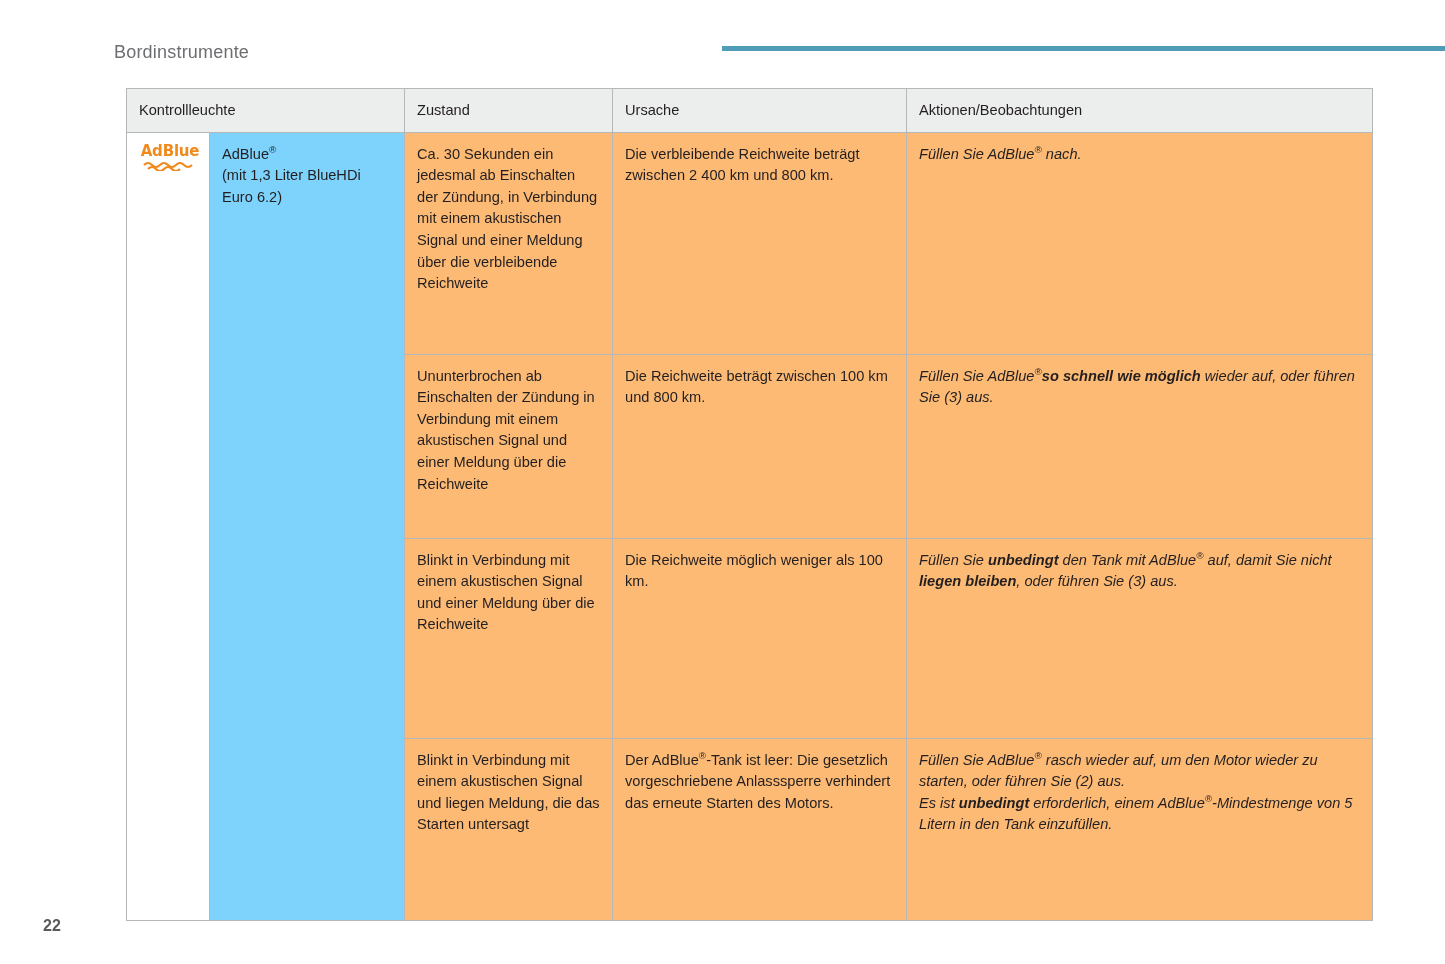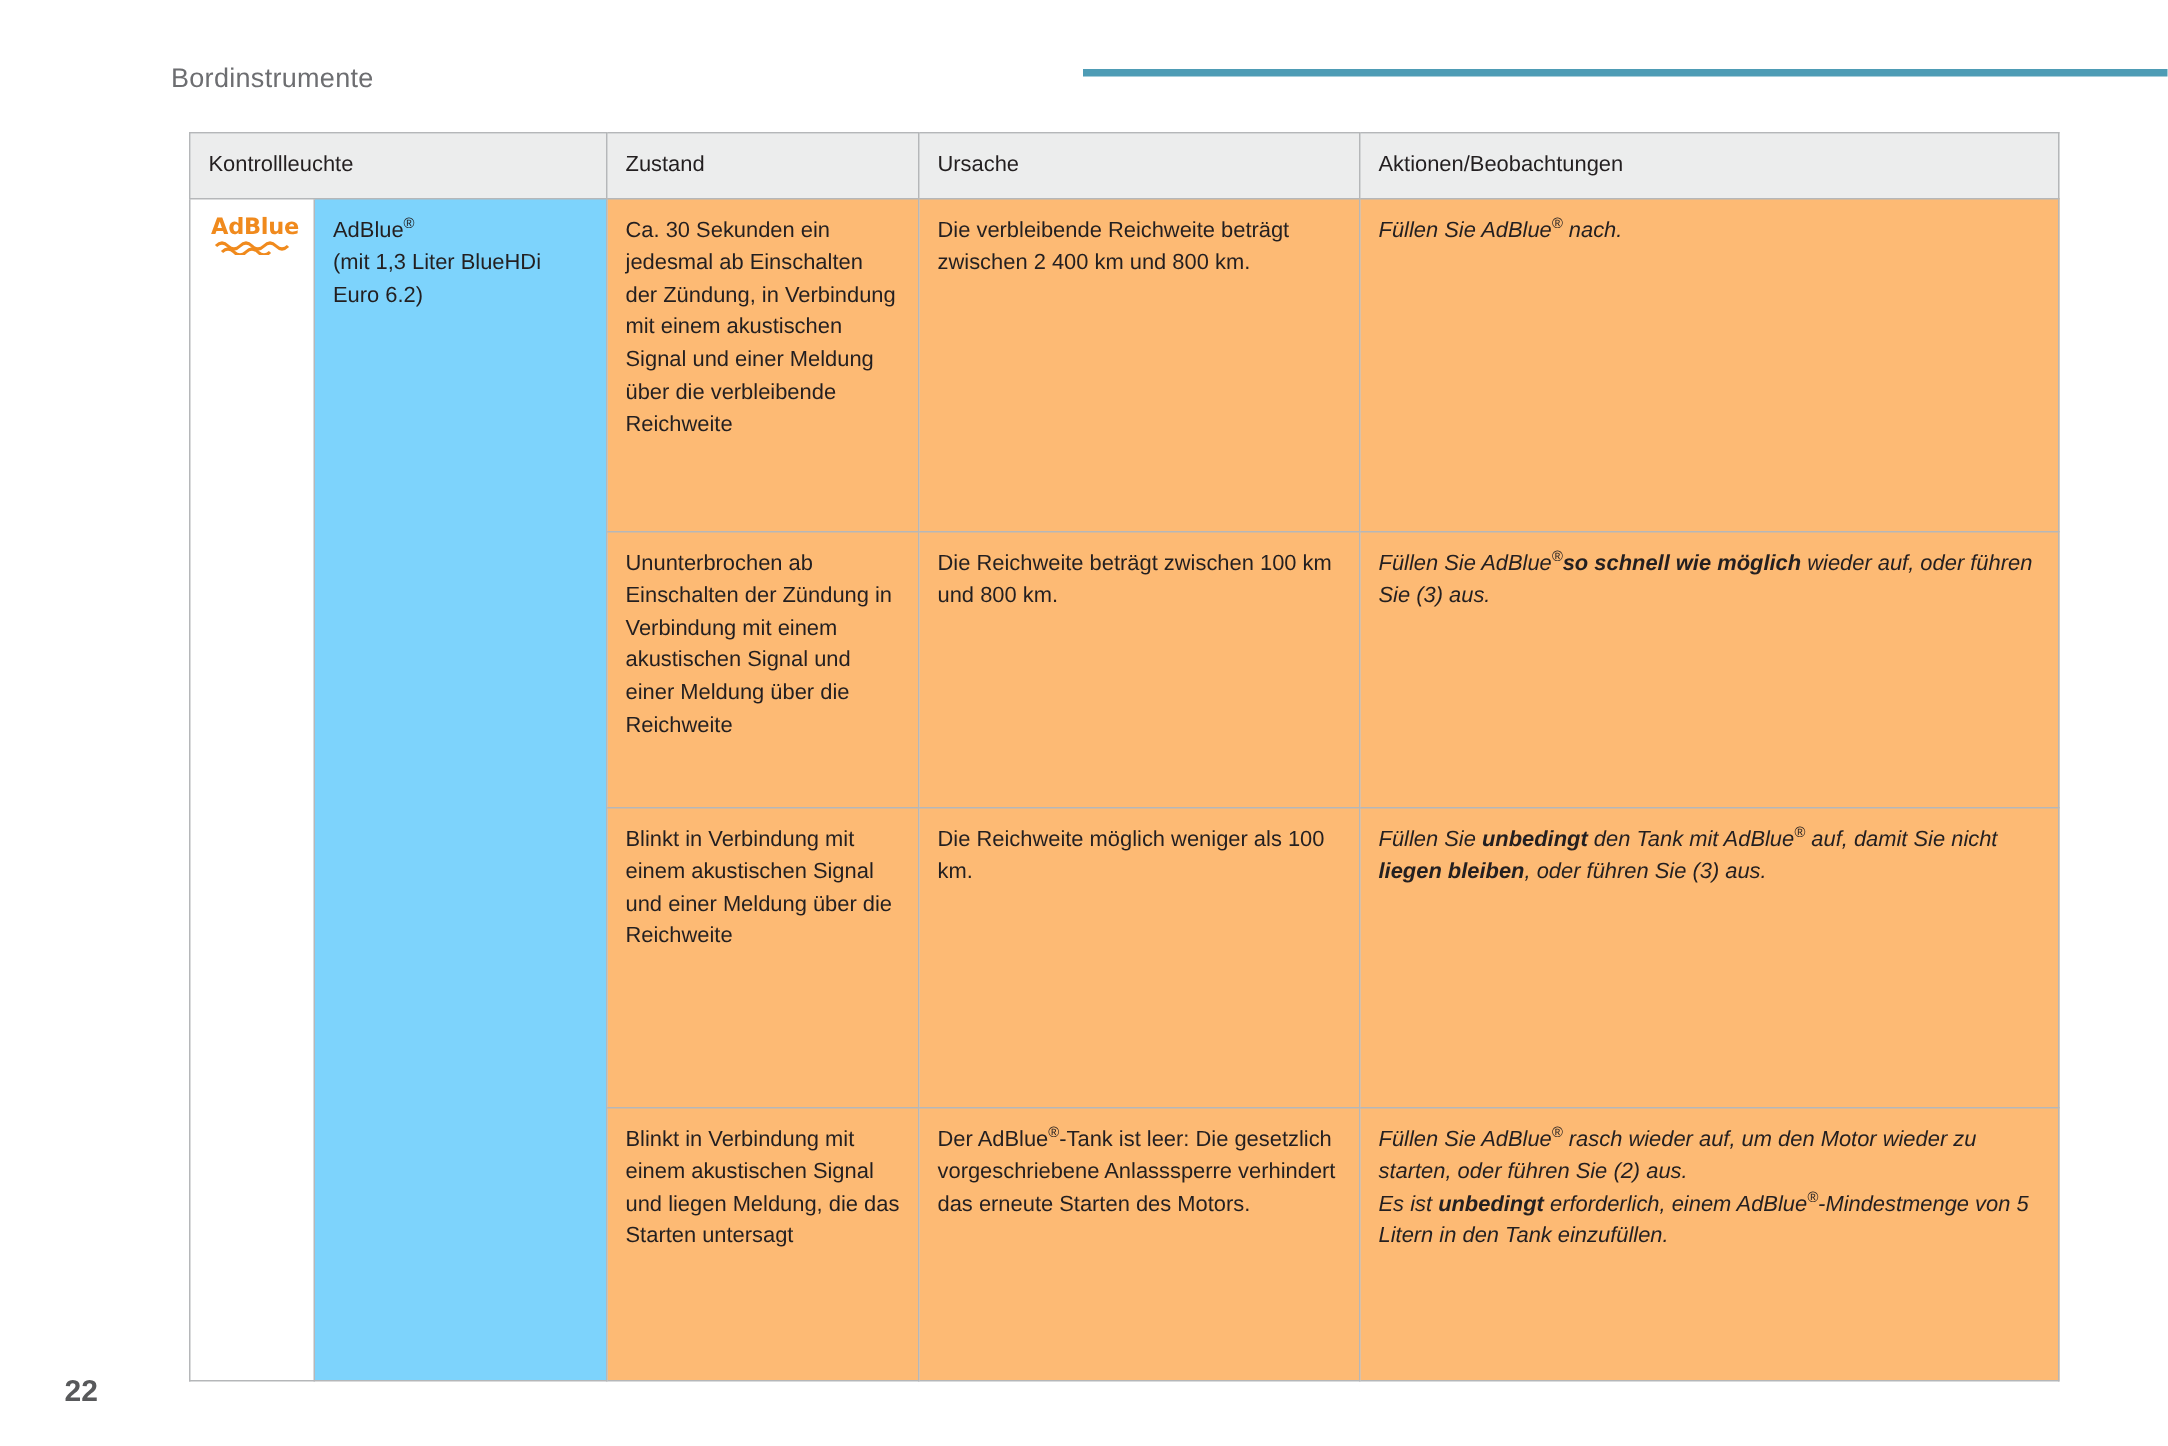--- a/index.html
+++ b/index.html
@@ -118,21 +118,21 @@
   }
   .adblue-waves {
     margin-top: 3px;
     height: 9px;
   }
   
   .page-number {
     position: absolute;
     left: 43px;
     top: 917px;
-    font-size: 20px;
+    font-size: 16px;
     font-weight: bold;
     color: #58595b;
   }
 </style>
 </head>
 <body>
 
 <div class="page">
 
   <div class="header">

